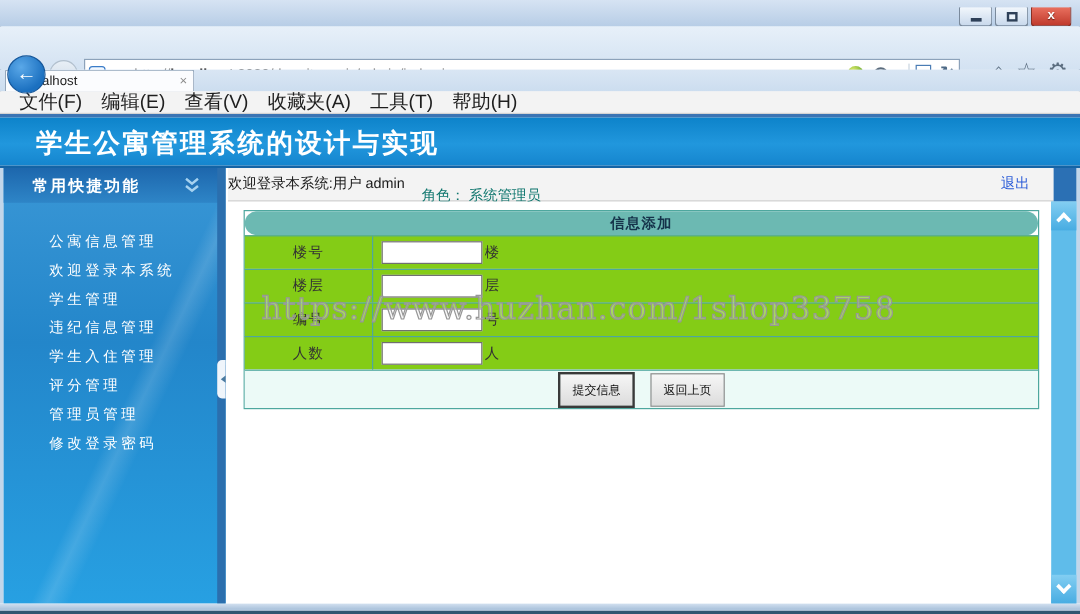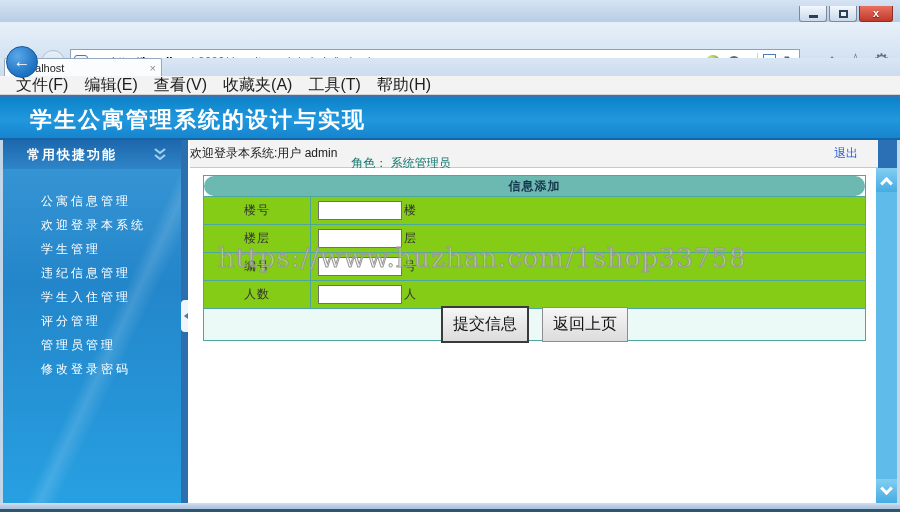--- a/index.html
+++ b/index.html
@@ -106,21 +106,21 @@
   .form-header { height:20px; background:#6CB9B2; color:#15334A; font-size:12px; font-weight:bold;
     text-align:center; line-height:20px; letter-spacing:1px;border-radius:10px; }
   .form-row { height:28px; background:#84cc16; border-top:1px solid #4EA79E; display:flex; align-items:stretch; }
   .cell-label { width:107px; border-right:1px solid #4EA79E; display:flex; align-items:center;
     justify-content:center; font-size:12px; color:#333; letter-spacing:1px; }
   .cell-input { flex:1; display:flex; align-items:center; padding-left:7px; }
   .text-input { width:84px; height:19px; border:1px solid #707070; background:#FFF; font-size:12px; padding:0 2px; }
   .unit { font-size:12px; color:#333; margin-left:2px; }
   .form-buttons { height:32px; background:#ECFAF7; border-top:1px solid #4EA79E;
     display:flex; align-items:center; justify-content:center; gap:13px; }
-  .btn { font-size:16px; color:#111; background:linear-gradient(#F6F6F6,#DCDCDC);
+  .btn { font-size:10px; color:#111; background:linear-gradient(#F6F6F6,#DCDCDC);
     padding:6px 10px; font-family:inherit; }
   .btn-submit { border:2px solid #3A3A3A; }
   .btn-back2 { border:1px solid #8C8C8C; }
 
   
   .watermark { position:absolute; left:218px; top:148px; font-family:"DejaVu Serif","Liberation Serif",serif;
     font-size:26px; letter-spacing:1px; color:rgba(235,235,235,0.35);
     -webkit-text-stroke:1px #979797; white-space:nowrap; z-index:20; pointer-events:none; }
 
   

